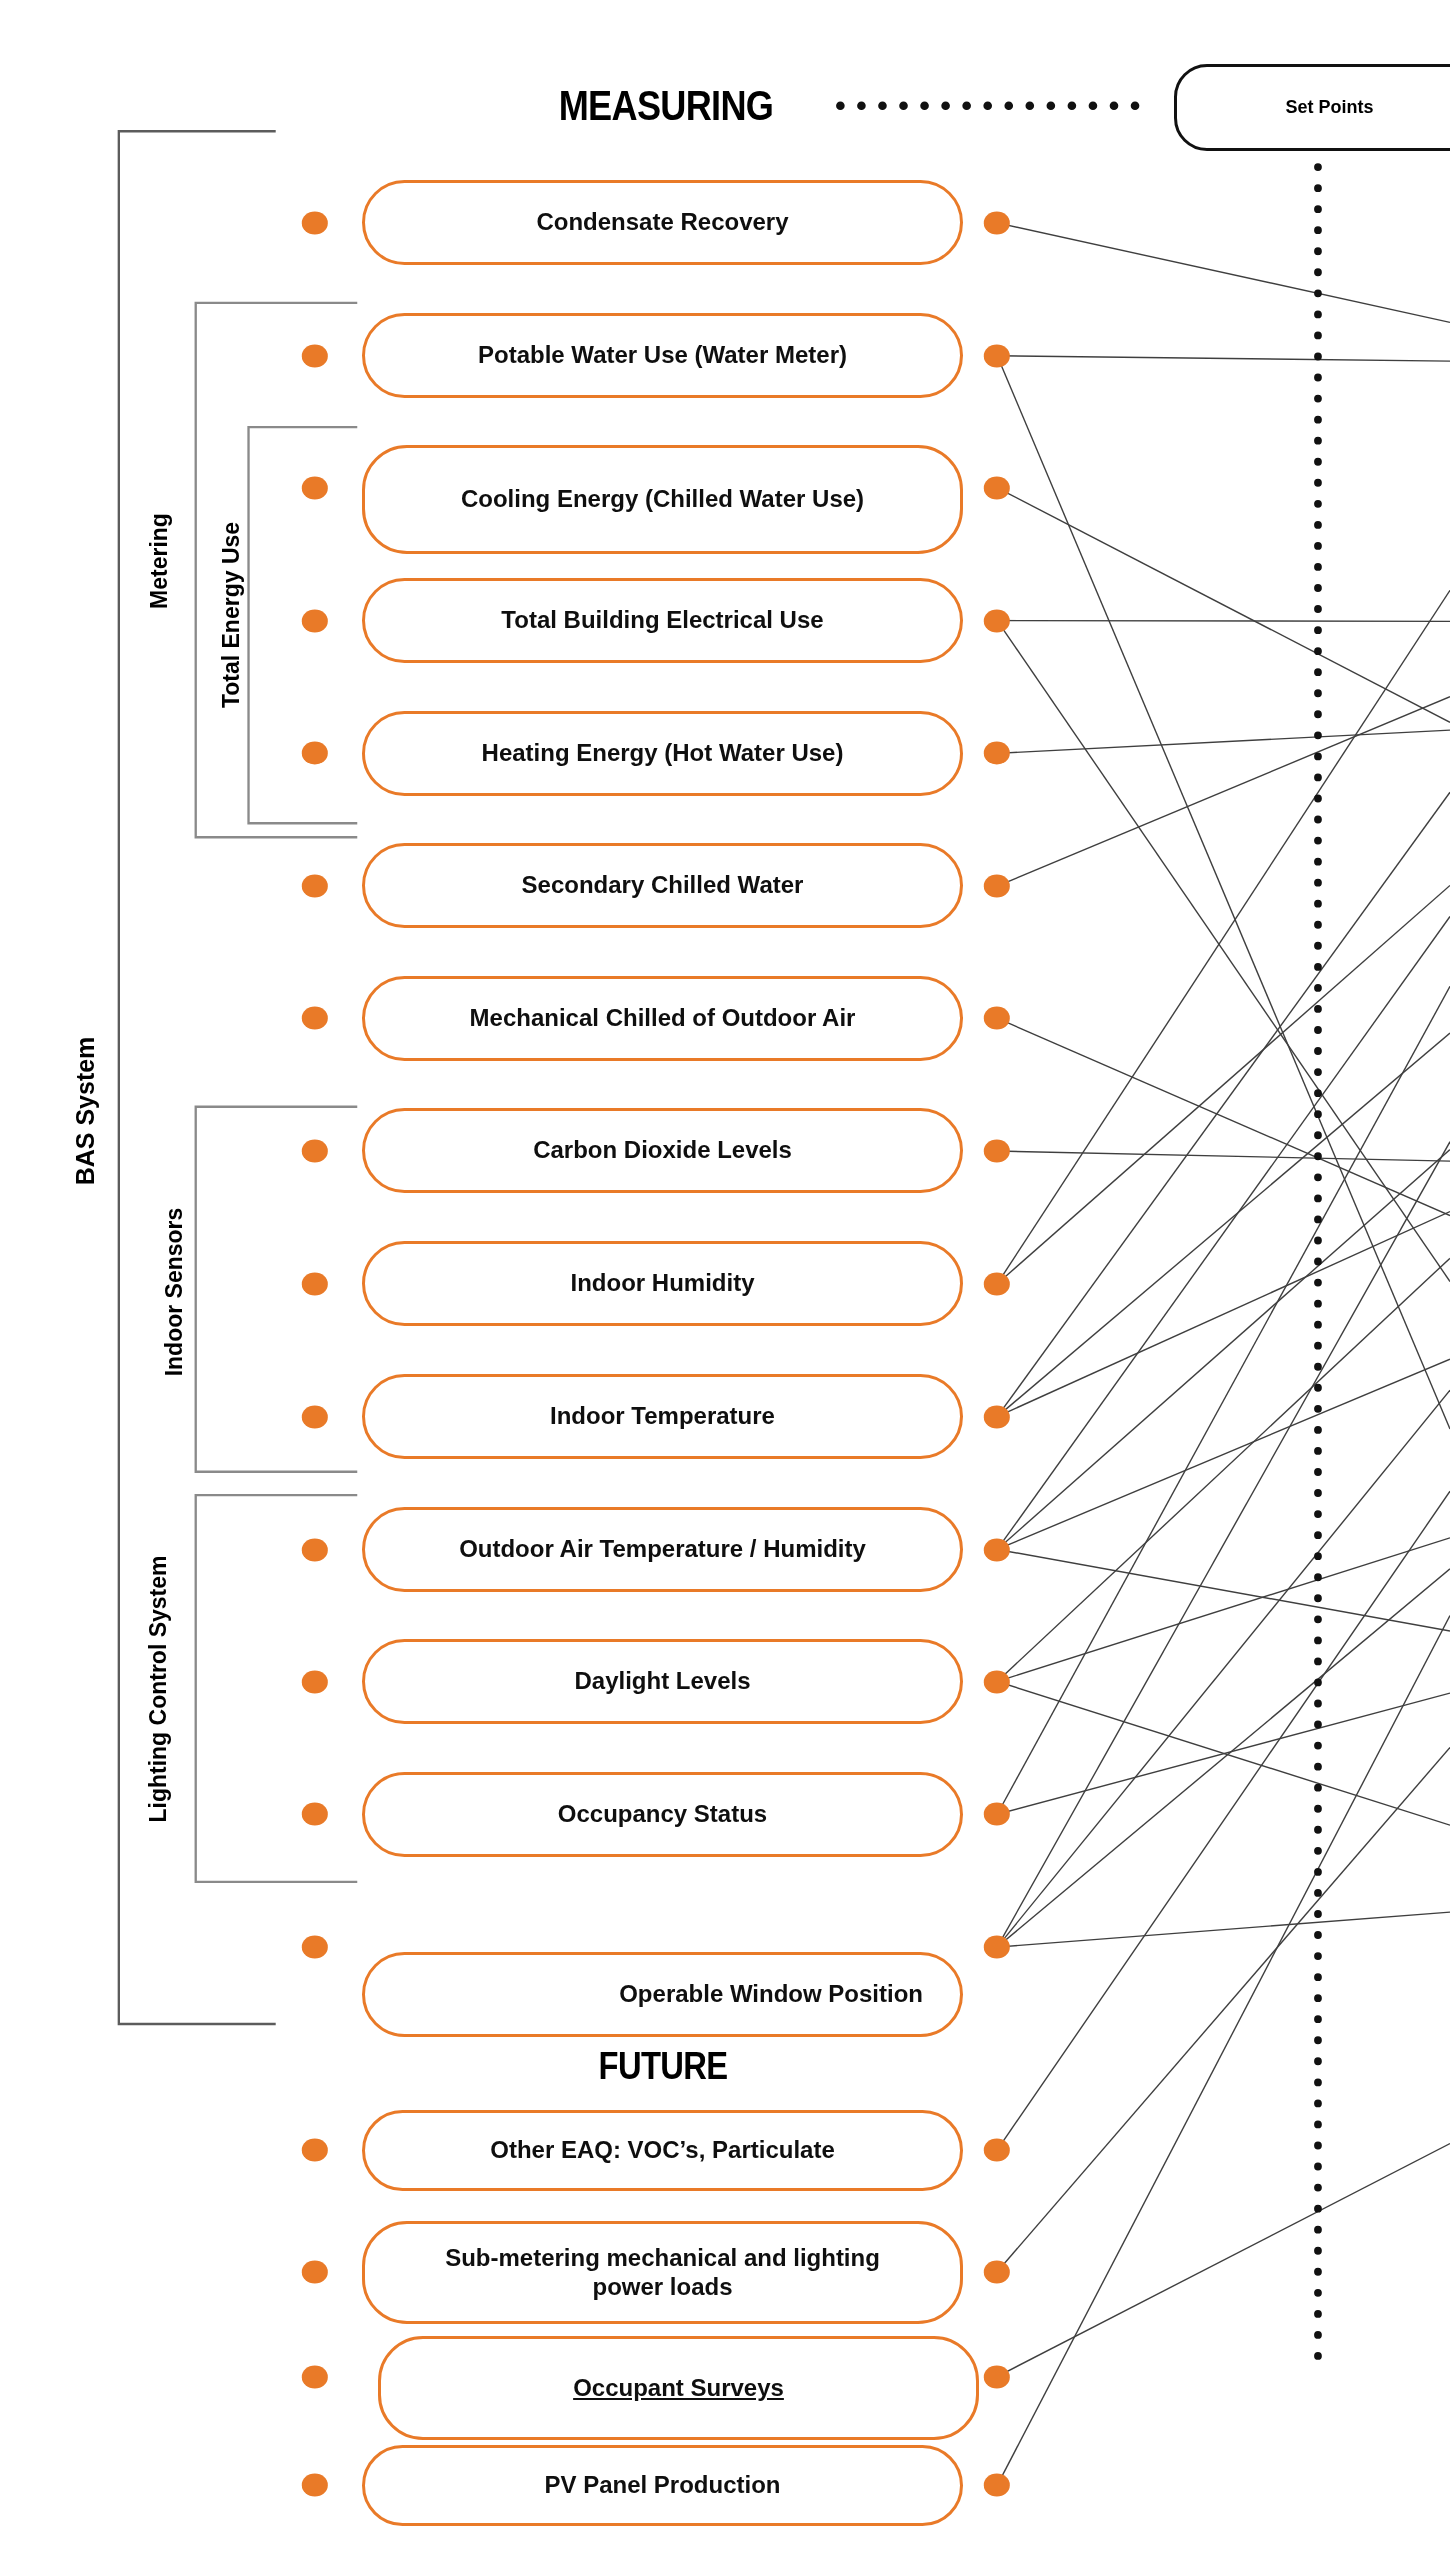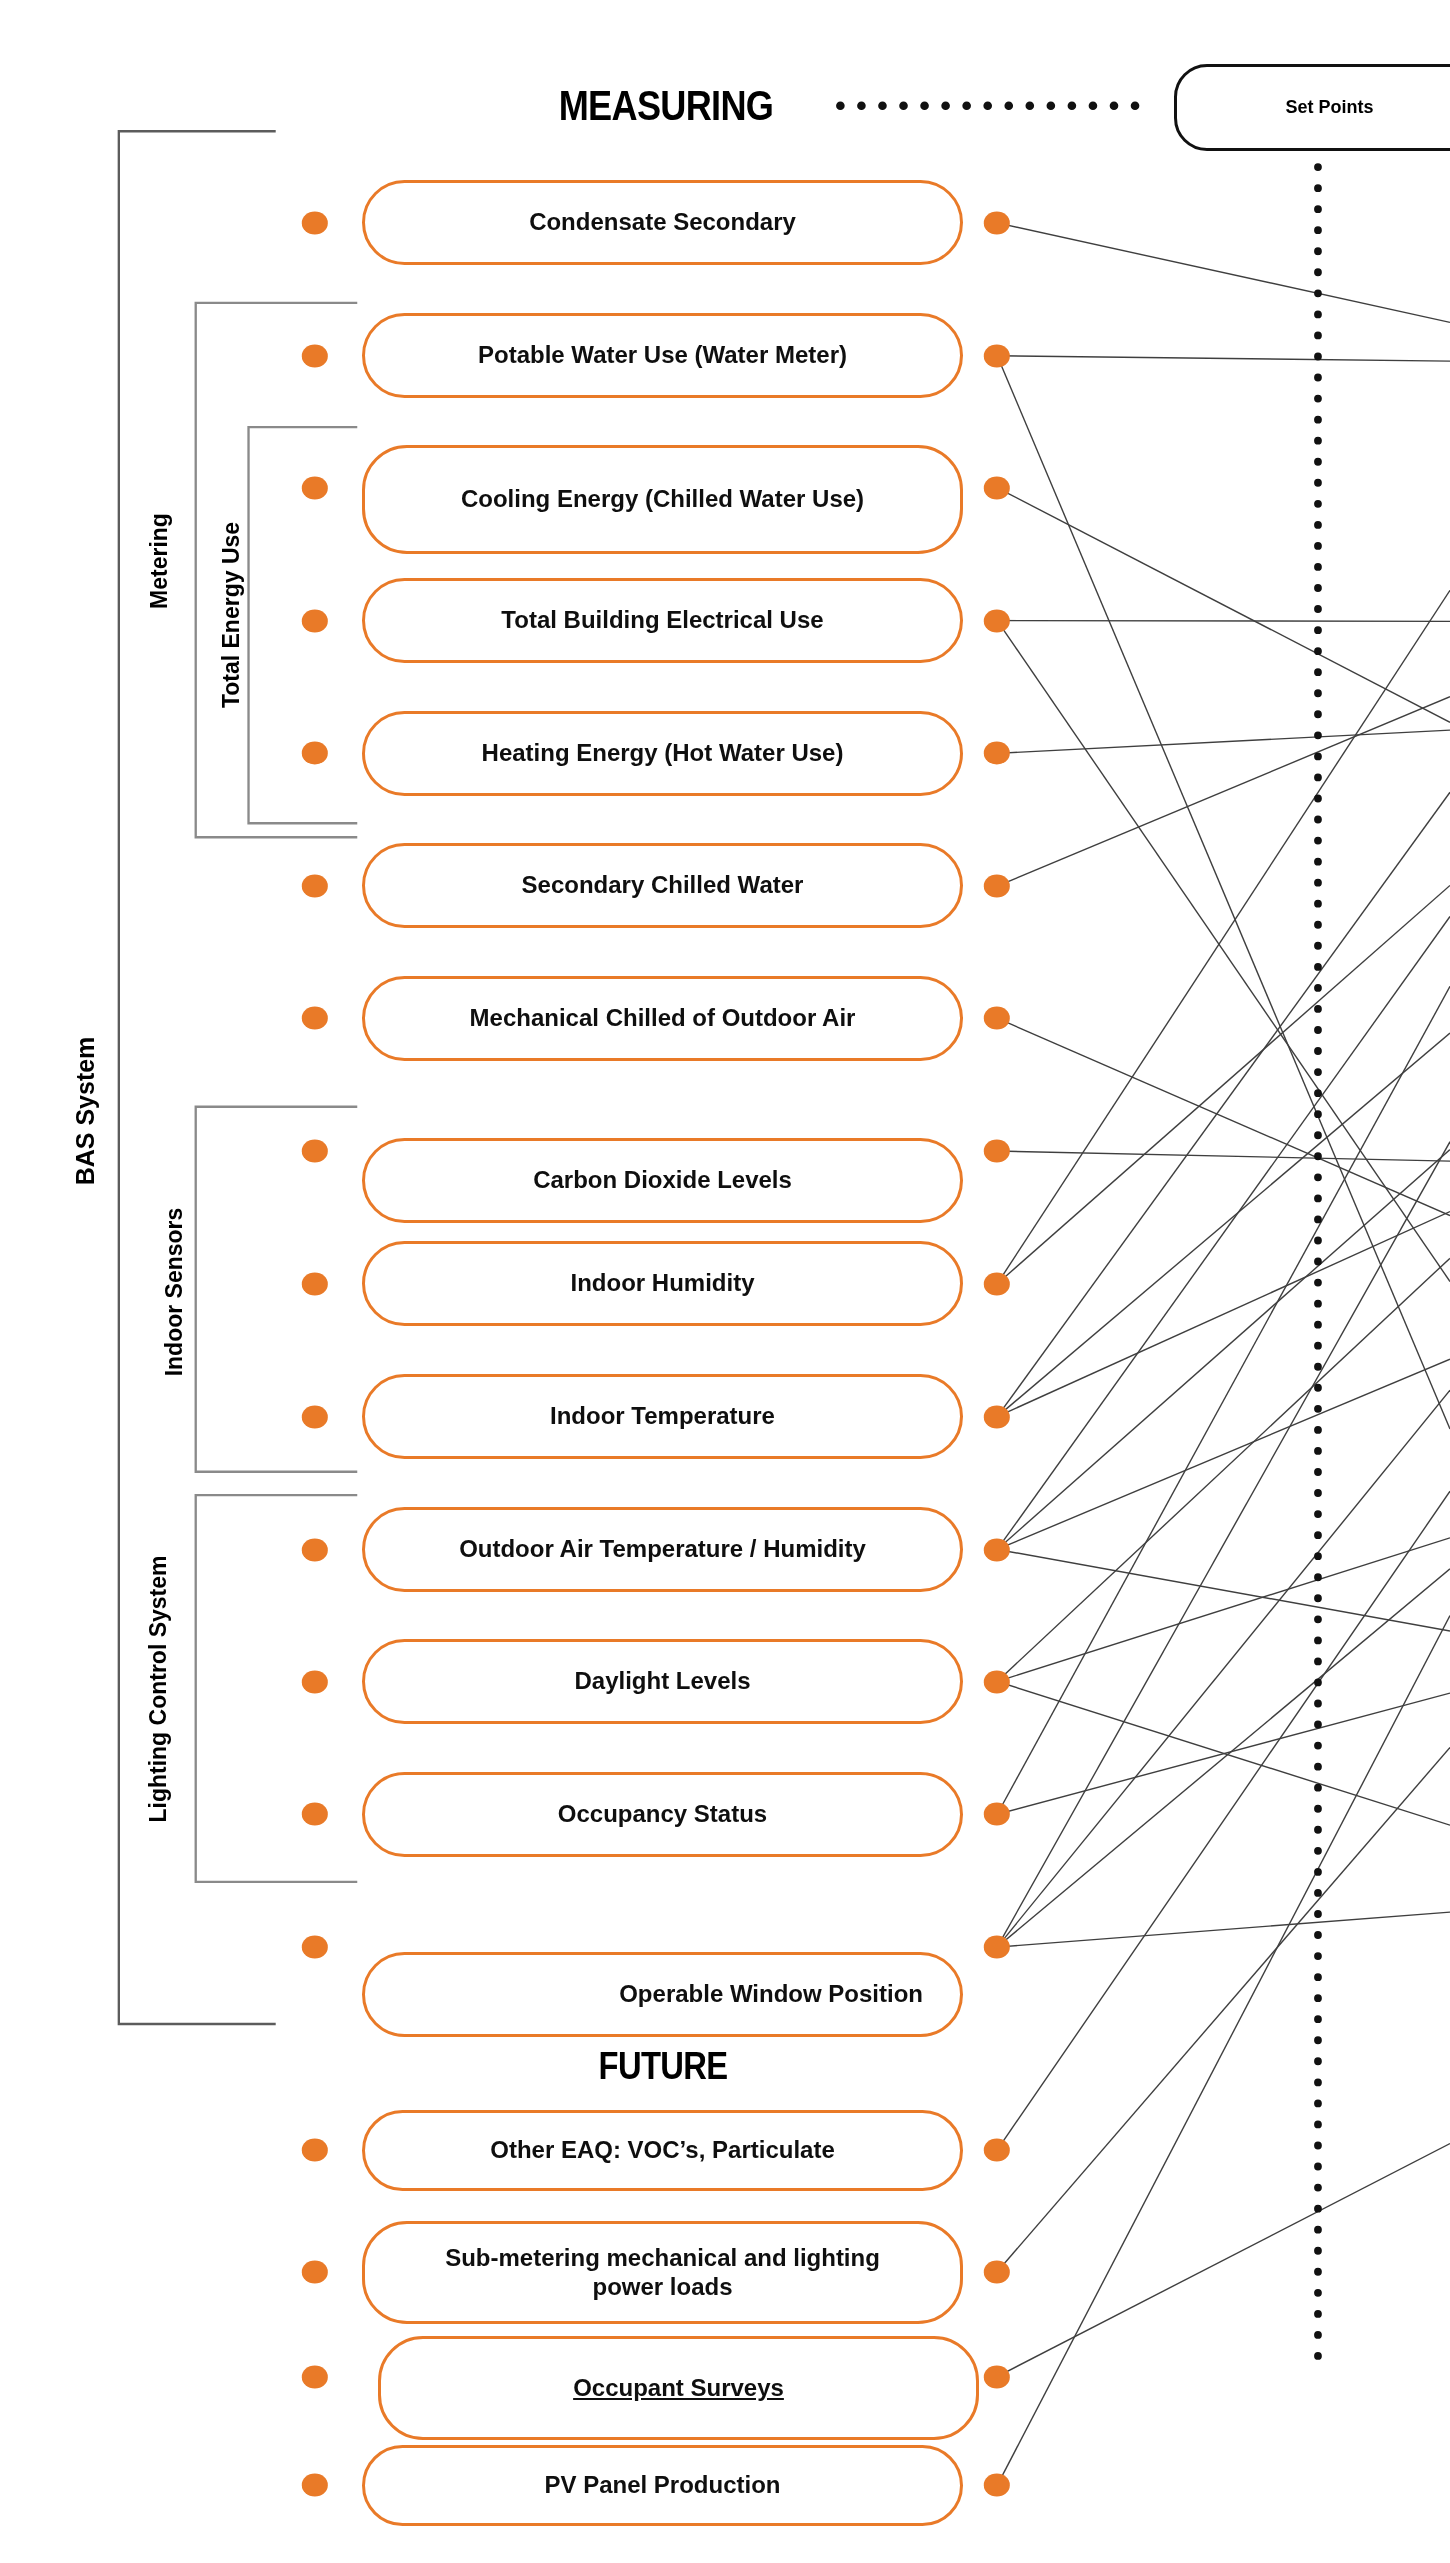--- a/index.html
+++ b/index.html
@@ -90,42 +90,42 @@
 
 <div id="page-title" class="heading">MEASURING</div>
 
 <div id="set-points">
   <span>Set Points</span>
 </div>
 
 <div id="future-title" class="heading">FUTURE</div>
 
 <div id="nodes-layer">
-    <div class="node-box" style="left: 362px; top: 180px; width: 601px; height: 85px;"><span>Condensate Secondary</span></div>
+    <div class="node-box" style="left: 362px; top: 180px; width: 601px; height: 85px;"><span>Condensate Recovery</span></div>
     <div class="dot" style="left: 315px; top: 223px;"></div>
     <div class="dot" style="left: 997px; top: 223px;"></div>
     <div class="node-box" style="left: 362px; top: 313px; width: 601px; height: 85px;"><span>Potable Water Use (Water Meter)</span></div>
     <div class="dot" style="left: 315px; top: 356px;"></div>
     <div class="dot" style="left: 997px; top: 356px;"></div>
     <div class="node-box" style="left: 362px; top: 445px; width: 601px; height: 109px;"><span>Cooling Energy (Chilled Water Use)</span></div>
     <div class="dot" style="left: 315px; top: 488px;"></div>
     <div class="dot" style="left: 997px; top: 488px;"></div>
     <div class="node-box" style="left: 362px; top: 578px; width: 601px; height: 85px;"><span>Total Building Electrical Use</span></div>
     <div class="dot" style="left: 315px; top: 621px;"></div>
     <div class="dot" style="left: 997px; top: 621px;"></div>
     <div class="node-box" style="left: 362px; top: 711px; width: 601px; height: 85px;"><span>Heating Energy (Hot Water Use)</span></div>
     <div class="dot" style="left: 315px; top: 753px;"></div>
     <div class="dot" style="left: 997px; top: 753px;"></div>
     <div class="node-box" style="left: 362px; top: 843px; width: 601px; height: 85px;"><span>Secondary Chilled Water</span></div>
     <div class="dot" style="left: 315px; top: 886px;"></div>
     <div class="dot" style="left: 997px; top: 886px;"></div>
     <div class="node-box" style="left: 362px; top: 976px; width: 601px; height: 85px;"><span>Mechanical Chilled of Outdoor Air</span></div>
     <div class="dot" style="left: 315px; top: 1018px;"></div>
     <div class="dot" style="left: 997px; top: 1018px;"></div>
-    <div class="node-box" style="left: 362px; top: 1108px; width: 601px; height: 85px; margin-top: 30px;"><span>Carbon Dioxide Levels</span></div>
+    <div class="node-box" style="left: 362px; top: 1108px; width: 601px; height: 85px;"><span>Carbon Dioxide Levels</span></div>
     <div class="dot" style="left: 315px; top: 1151px;"></div>
     <div class="dot" style="left: 997px; top: 1151px;"></div>
     <div class="node-box" style="left: 362px; top: 1241px; width: 601px; height: 85px;"><span>Indoor Humidity</span></div>
     <div class="dot" style="left: 315px; top: 1284px;"></div>
     <div class="dot" style="left: 997px; top: 1284px;"></div>
     <div class="node-box" style="left: 362px; top: 1374px; width: 601px; height: 85px; justify-content: center;"><span>Indoor Temperature</span></div>
     <div class="dot" style="left: 315px; top: 1417px;"></div>
     <div class="dot" style="left: 997px; top: 1417px;"></div>
     <div class="node-box" style="left: 362px; top: 1507px; width: 601px; height: 85px;"><span>Outdoor Air Temperature / Humidity</span></div>
     <div class="dot" style="left: 315px; top: 1550px;"></div>

